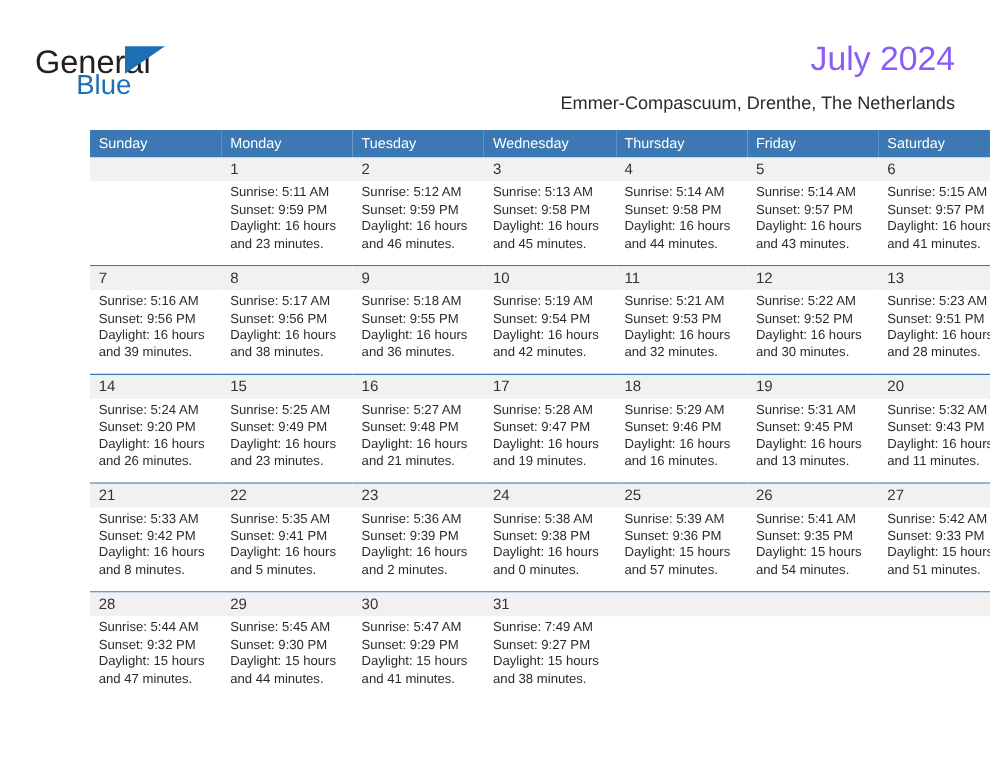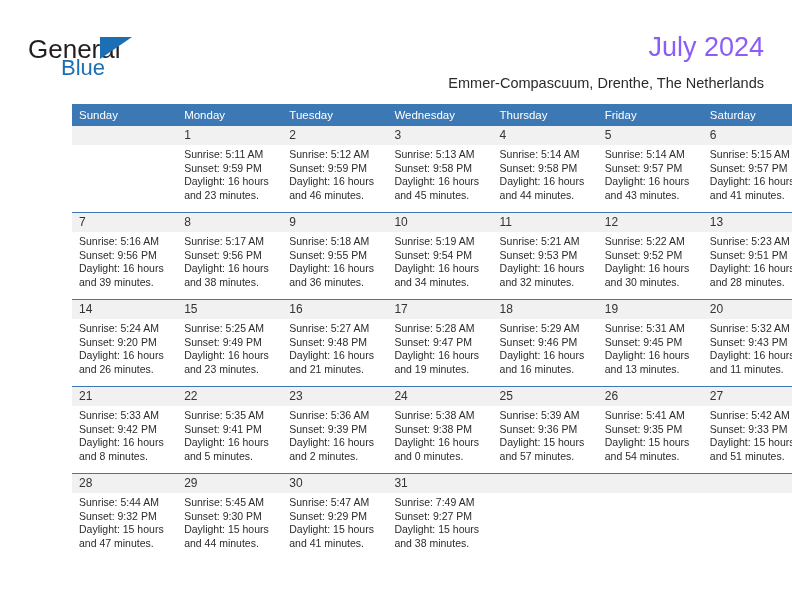--- a/index.html
+++ b/index.html
@@ -279,21 +279,21 @@
               </div>
             </div>
           </td>
           <td>
             <div class="daycell">
               <div class="daynum-band">10</div>
               <div class="details">
                 <div>Sunrise: 5:19 AM</div>
                 <div>Sunset: 9:54 PM</div>
                 <div>Daylight: 16 hours</div>
-                <div>and 34 minutes.</div>
+                <div>and 42 minutes.</div>
               </div>
             </div>
           </td>
           <td>
             <div class="daycell">
               <div class="daynum-band">11</div>
               <div class="details">
                 <div>Sunrise: 5:21 AM</div>
                 <div>Sunset: 9:53 PM</div>
                 <div>Daylight: 16 hours</div>

